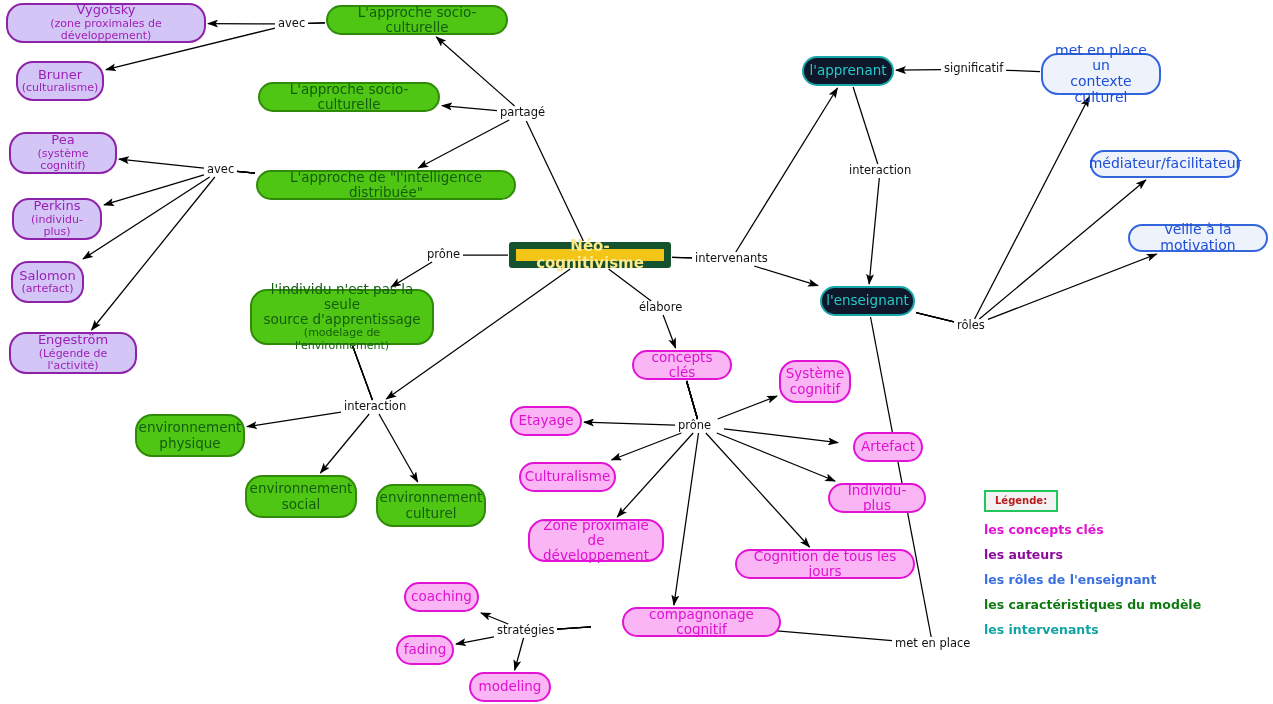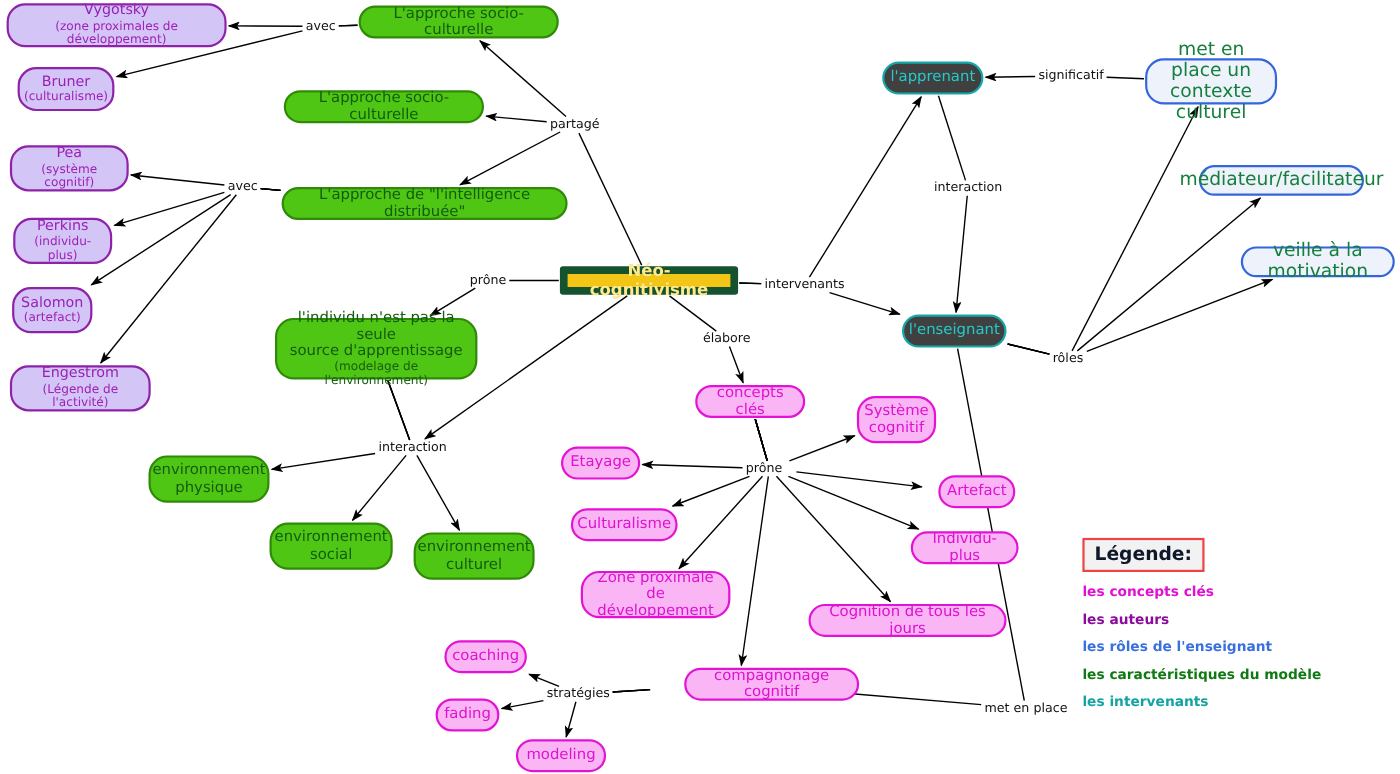--- a/index.html
+++ b/index.html
@@ -61,32 +61,32 @@
   .cat-model .sub { color: #17610f; font-size: 11px; }
 
   .cat-concept {
     background: #fab6f4;
     border-color: #e313d6;
     color: #e011d2;
     font-size: 13.5px;
   }
 
   .cat-actor {
-    background: #404040;
+    background: #0f172a;
     border-color: #16a8a8;
     color: #24c9c9;
     font-size: 13.5px;
     justify-content: center;
   }
 
   .cat-role {
     background: #eef2fb;
     border-color: #3366dd;
-    color: #15803d;
-    font-size: 17px;
+    color: #1d4ed8;
+    font-size: 14px;
   }
 
   .cat-core {
     background: #f3c516;
     border: 7px solid #14532d;
     color: #ffe98a;
     font-weight: bold;
     font-size: 15px;
     border-radius: 3px;
     text-shadow: 0 0 1px rgba(0,0,0,0.12);
@@ -102,25 +102,25 @@
     padding: 0 2px;
     line-height: 1;
   }
 
   
   #legend {
     position: absolute;
   }
   #legend-title {
     display: inline-block;
-    border: 2px solid #ef4444;
+    border: 2px solid #22c55e;
     background: #f2f2f2;
     font-weight: bold;
-    font-size: 17px;
-    color: #0f172a;
+    font-size: 10px;
+    color: #b91c1c;
     padding: 3px 9px 4px 9px;
   }
   .legend-item {
     font-weight: bold;
     font-size: 12.5px;
     margin-top: 10px;
     white-space: nowrap;
   }
 </style>
 </head>

